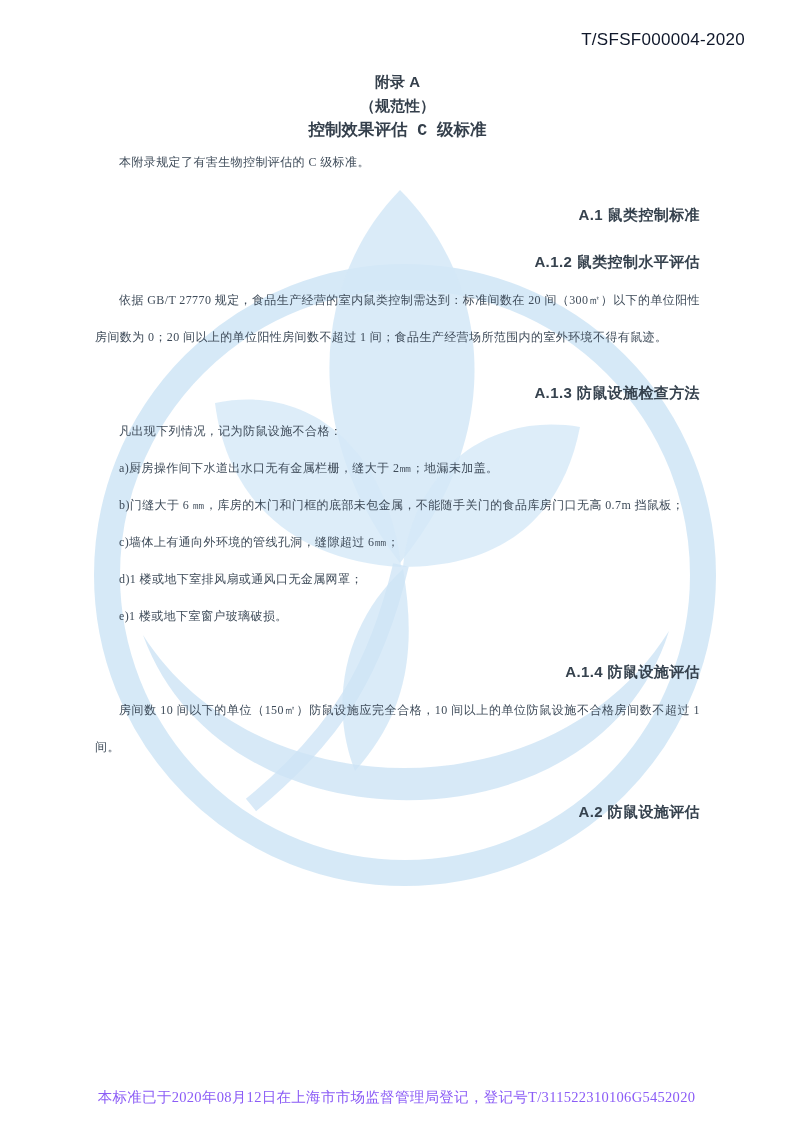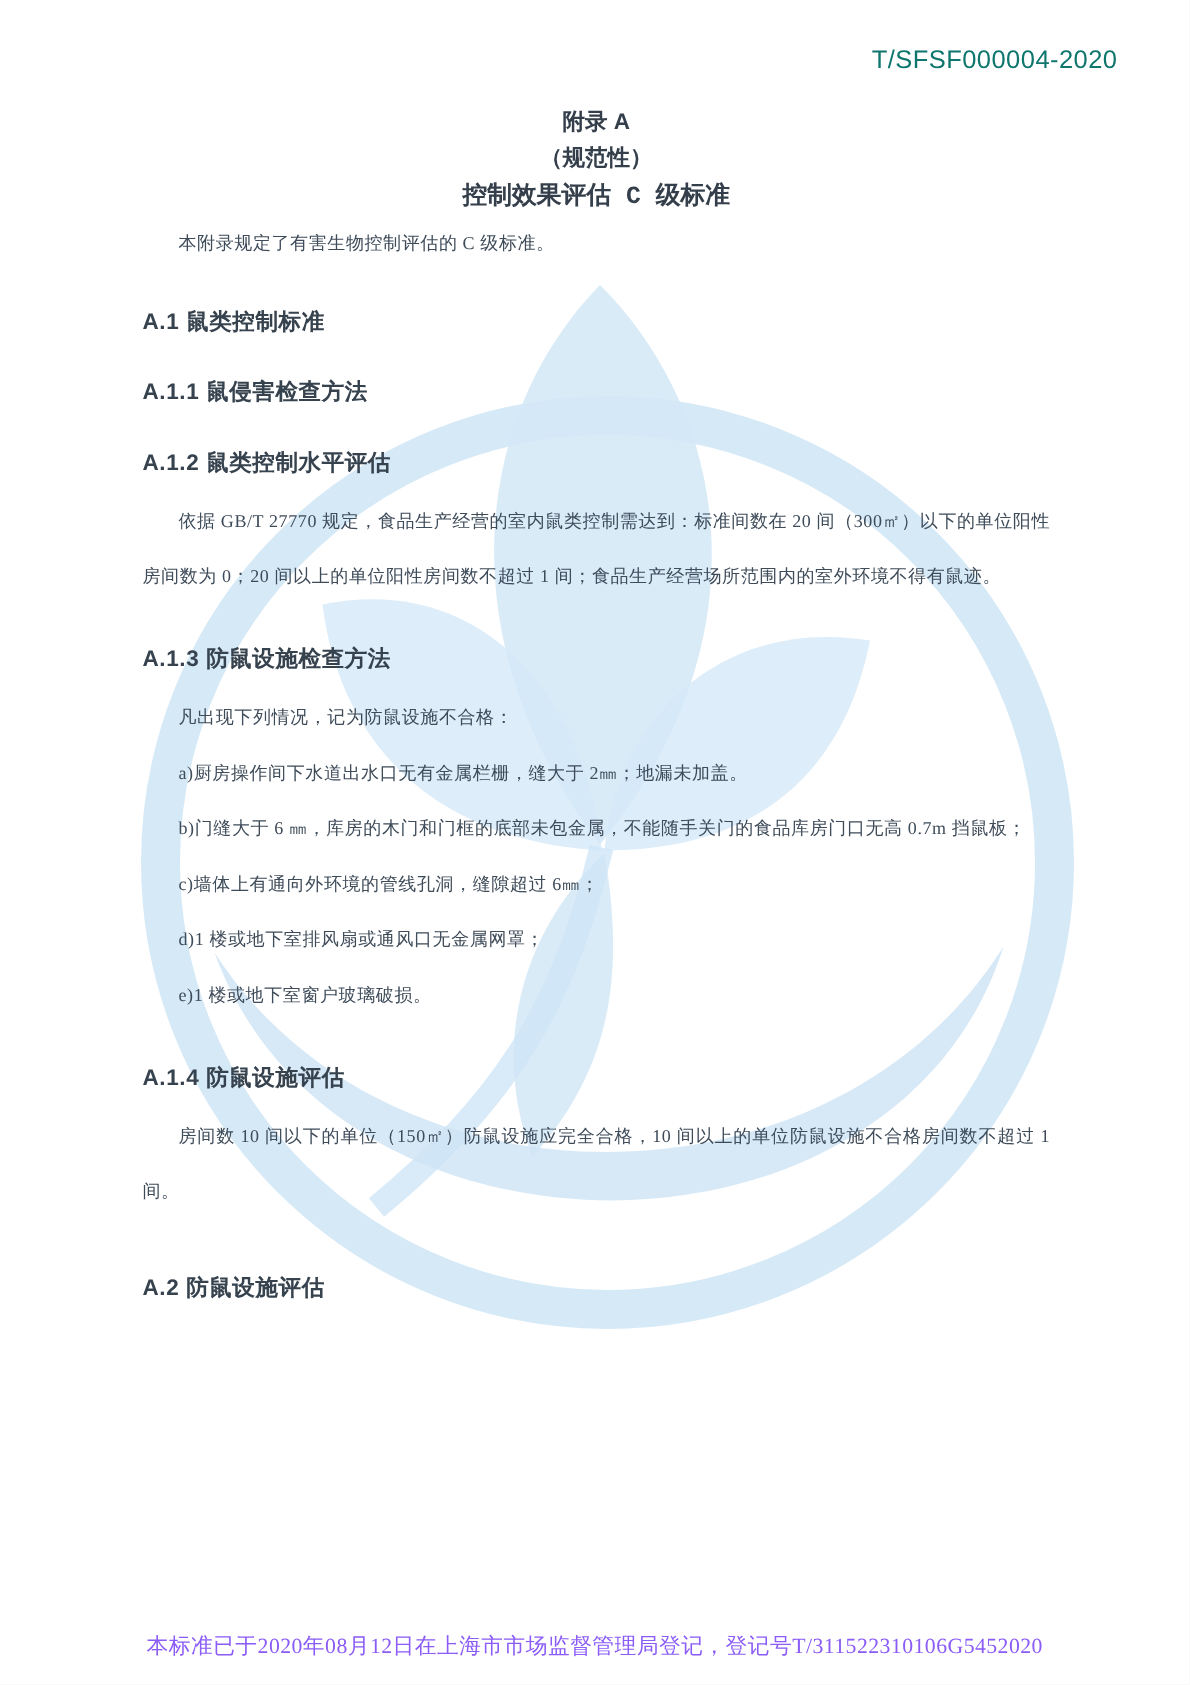--- a/index.html
+++ b/index.html
@@ -30,21 +30,21 @@
     position: relative;
     z-index: 1;
     padding: 0 93px 0 95px;
   }
   .doc-number {
     text-align: right;
     padding: 30px 48px 0 0;
     font-family: "Liberation Sans", "DejaVu Sans", sans-serif;
     font-size: 17px;
     letter-spacing: 0.3px;
-    color: #0f766e;
+    color: #0f172a;
     position: relative;
     z-index: 1;
   }
   .title-block {
     text-align: center;
     margin-top: 20px;
     color: #343f4b;
   }
   .title-line1, .title-line2 {
     font-family: "Liberation Sans", "DejaVu Sans", sans-serif;
@@ -71,20 +71,21 @@
     color: #3e4b59;
   }
   .hd {
     font-family: "Liberation Sans", "DejaVu Sans", sans-serif;
     font-weight: 700;
     font-size: 15px;
     line-height: 20px;
     color: #36424e;
     margin: 27px 0 10px 0;
     letter-spacing: 0.4px;
+    text-align: right;
   }
   .hd.tight { margin-top: 24px; }
   .footer {
     position: absolute;
     left: 0;
     right: 0;
     bottom: 16px;
     text-align: center;
     font-size: 14.5px;
     letter-spacing: 0.3px;
@@ -119,21 +120,20 @@
 
     <div class="title-block">
       <div class="title-line1">附录 A</div>
       <div class="title-line2">（规范性）</div>
       <div class="title-line3">控制效果评估 C 级标准</div>
     </div>
 
     <p class="para intro">本附录规定了有害生物控制评估的 C 级标准。</p>
 
     <div class="hd tight">A.1  鼠类控制标准</div>
-    <div class="hd">A.1.1  鼠侵害检查方法</div>
     <div class="hd">A.1.2 鼠类控制水平评估</div>
     <p class="para">依据 GB/T 27770 规定，食品生产经营的室内鼠类控制需达到：标准间数在 20 间（300㎡）以下的单位阳性房间数为 0；20 间以上的单位阳性房间数不超过 1 间；食品生产经营场所范围内的室外环境不得有鼠迹。</p>
     <div class="hd">A.1.3 防鼠设施检查方法</div>
     <p class="para">凡出现下列情况，记为防鼠设施不合格：</p>
     <p class="para">a)厨房操作间下水道出水口无有金属栏栅，缝大于 2㎜；地漏未加盖。</p>
     <p class="para">b)门缝大于 6 ㎜，库房的木门和门框的底部未包金属，不能随手关门的食品库房门口无高 0.7m 挡鼠板；</p>
     <p class="para">c)墙体上有通向外环境的管线孔洞，缝隙超过 6㎜；</p>
     <p class="para">d)1 楼或地下室排风扇或通风口无金属网罩；</p>
     <p class="para">e)1 楼或地下室窗户玻璃破损。</p>
     <div class="hd">A.1.4 防鼠设施评估</div>

